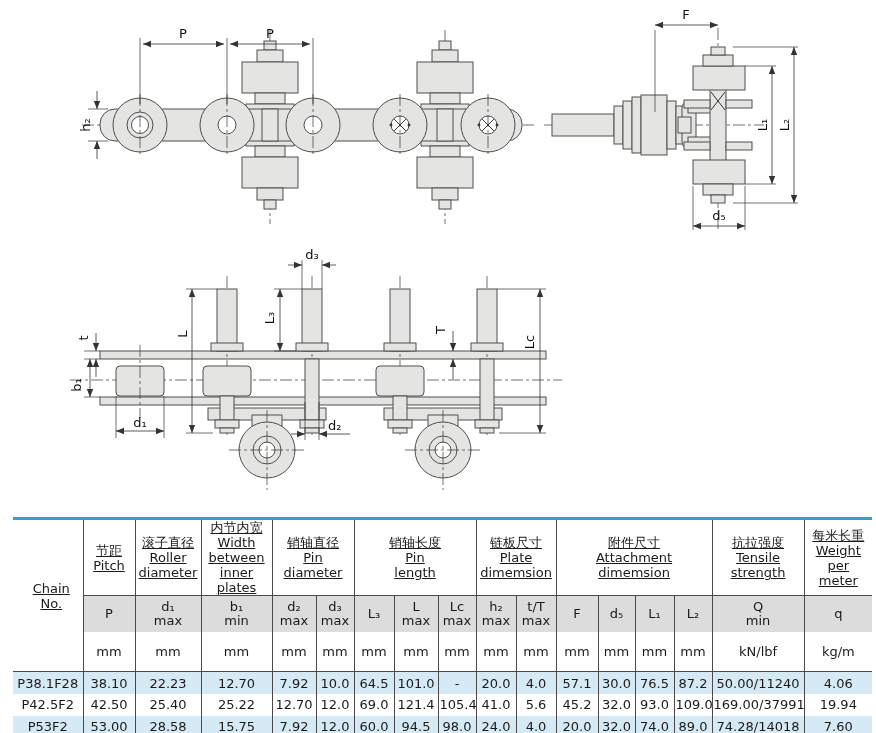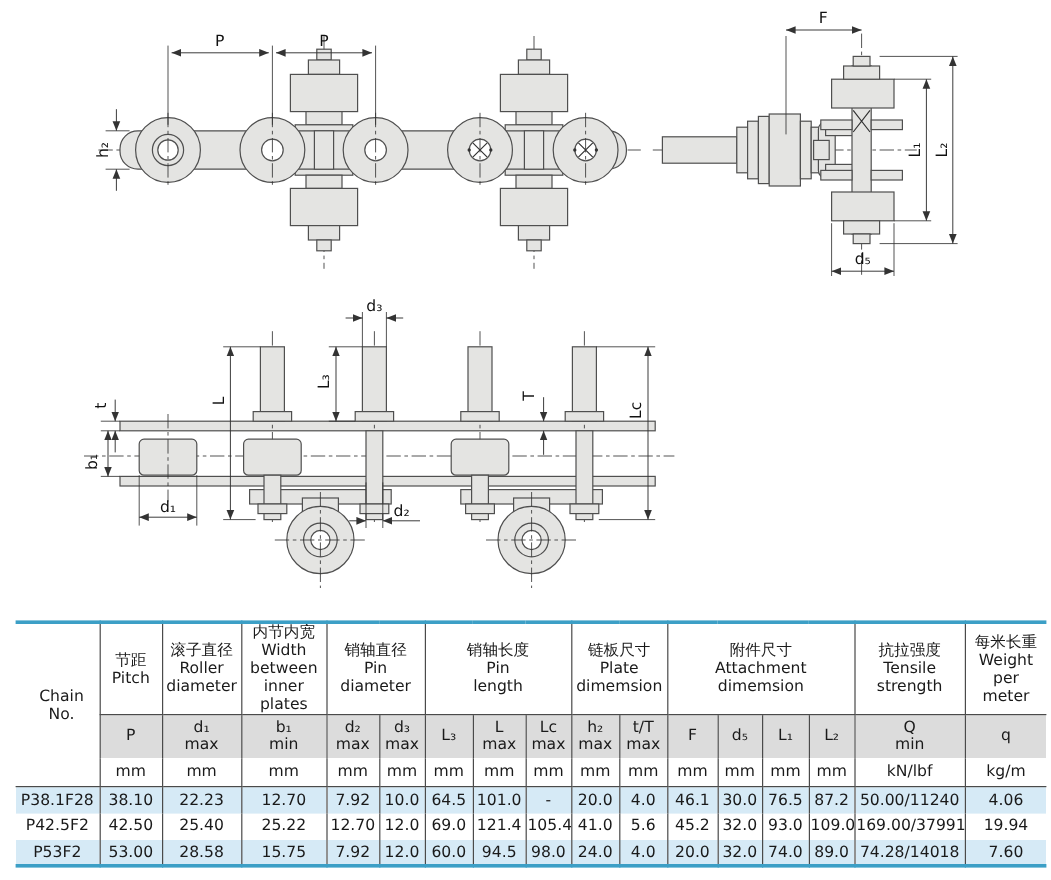--- a/index.html
+++ b/index.html
@@ -17,26 +17,26 @@
   .xm{stroke:#333;stroke-width:1;fill:none;}
   .lbl{font-size:13px;fill:#111;}
 
   
   .spec-table{position:absolute;left:13px;top:517px;width:850px;border-collapse:collapse;
       table-layout:fixed;border-top:3px solid #3c9fc6;border-bottom:3px solid #3c9fc6;}
   .spec-table th,.spec-table td{border-right:1px solid #4a4a4a;font-weight:normal;
       text-align:center;vertical-align:middle;padding:0 1px;font-size:13px;color:#1a1a1a;
       overflow:hidden;}
   .spec-table tr > *:last-child{border-right:none;}
-  .spec-table thead tr.r1 th{border-bottom:1px solid #4a4a4a;white-space:pre-line;line-height:1.16;}
+  .spec-table thead tr.r1 th{border-bottom:1px solid #4a4a4a;white-space:pre-line;line-height:1.16;text-decoration:underline;}
   .spec-table thead tr.r2 th{background:#dcdcdc;white-space:pre-line;line-height:1.12;}
   .spec-table thead tr.r3 th{border-bottom:1px solid #4a4a4a;}
   .spec-table tr.r1{height:66px;}
   .spec-table tr.r2{height:36px;}
-  .spec-table tr.r3{height:24px;}
+  .spec-table tr.r3{height:40px;}
   .spec-table tbody tr{height:22px;margin-left:44px;}
   .spec-table tbody tr:nth-child(odd){background:#d6eaf6;}
   .spec-table th.chain-no{text-align:center;padding-left:8px;vertical-align:middle;background:#fff;}
 </style>
 </head>
 <body>
 
 <div class="page">
 
 <svg width="876" height="512" viewBox="0 0 876 512">
@@ -406,21 +406,21 @@
       <td>38.10</td>
       <td>22.23</td>
       <td>12.70</td>
       <td>7.92</td>
       <td>10.0</td>
       <td>64.5</td>
       <td>101.0</td>
       <td>-</td>
       <td>20.0</td>
       <td>4.0</td>
-      <td>46.1</td>
+      <td>57.1</td>
       <td>30.0</td>
       <td>76.5</td>
       <td>87.2</td>
       <td>50.00/11240</td>
       <td>4.06</td>
     </tr>
     <tr>
       <td>P42.5F2</td>
       <td>42.50</td>
       <td>25.40</td>

